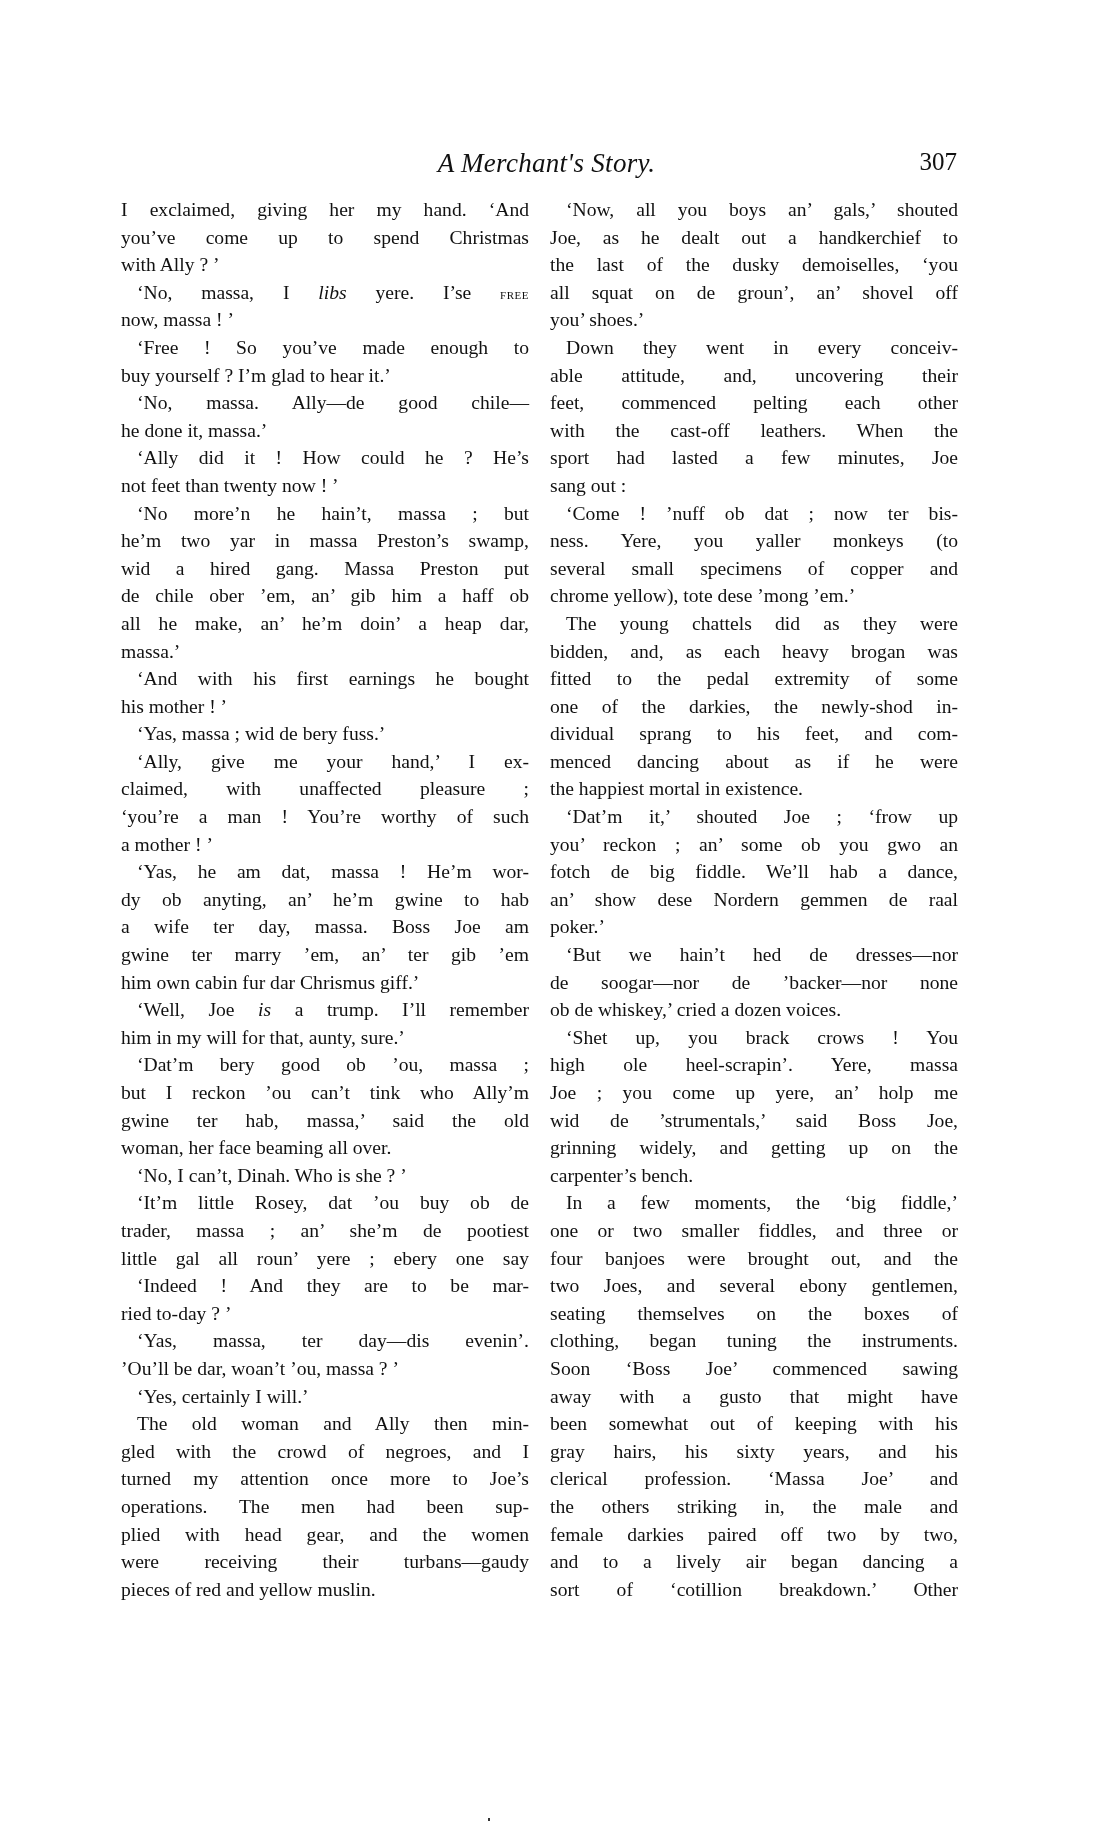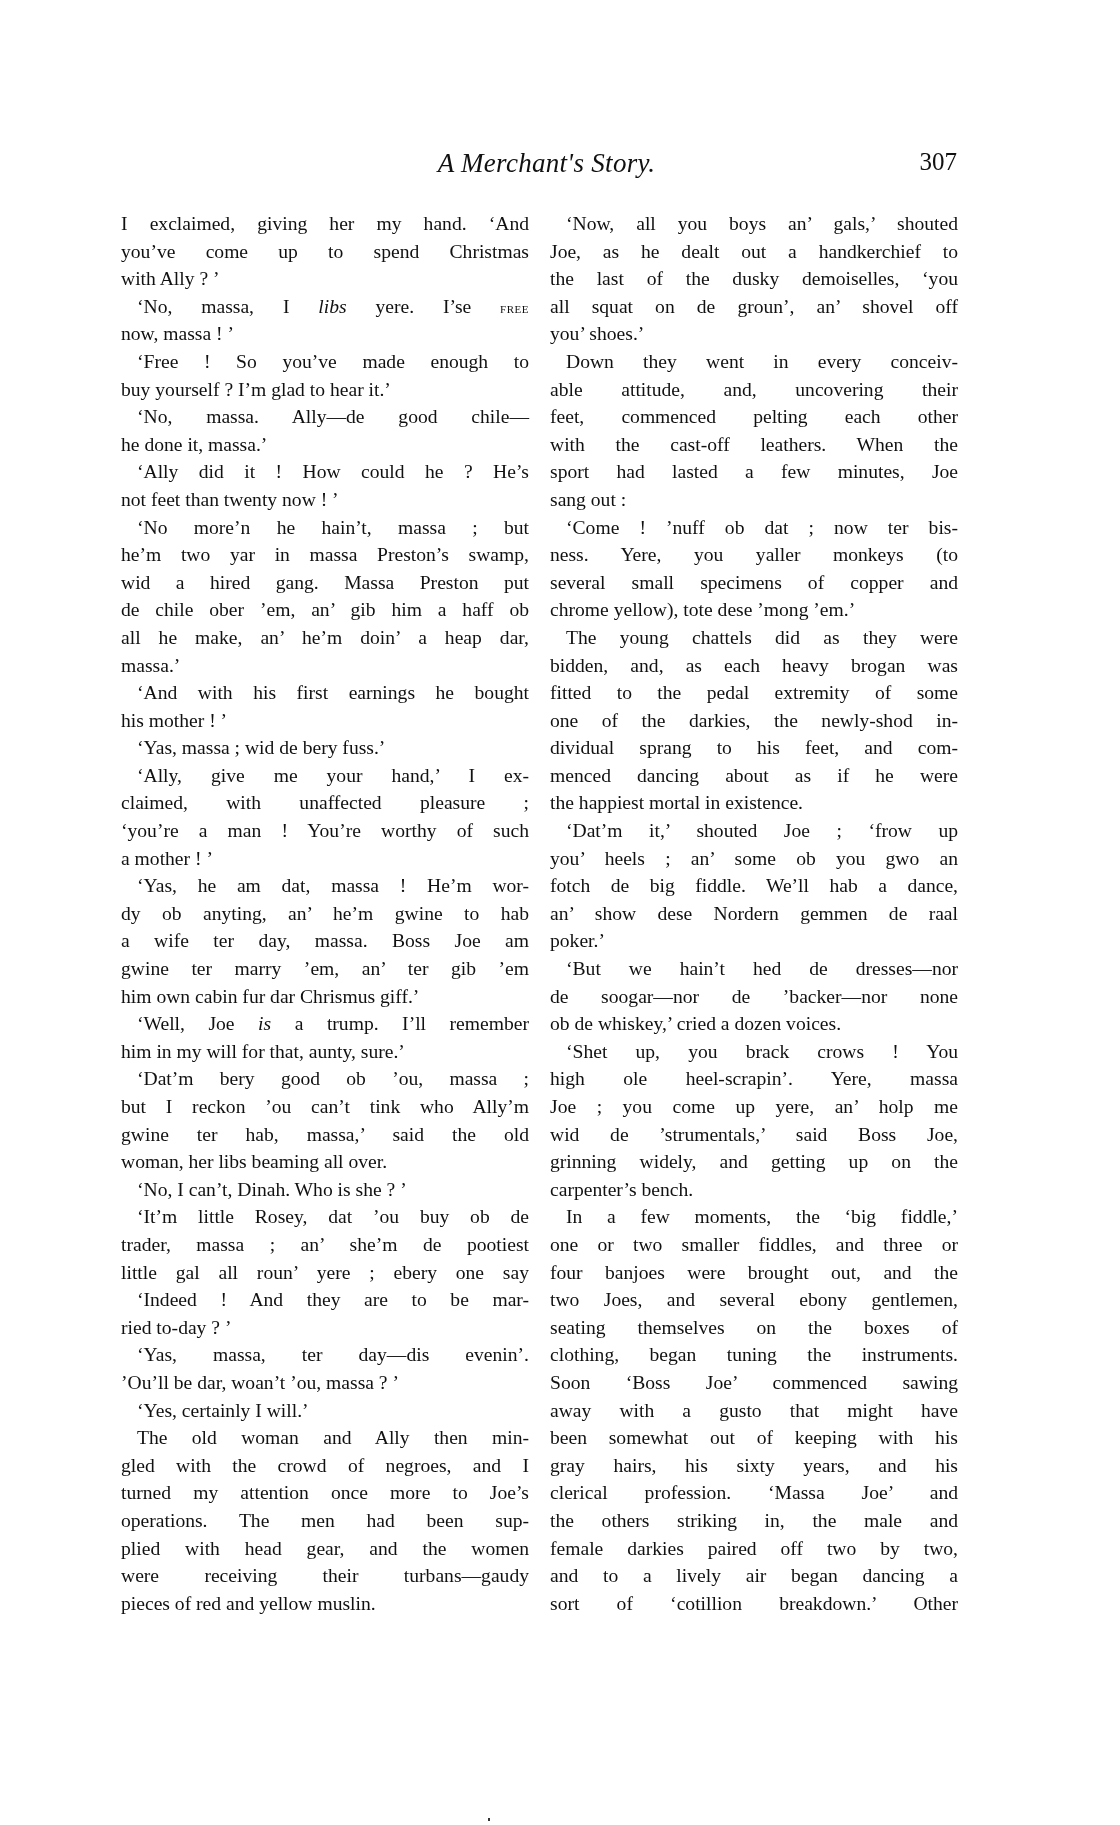--- a/index.html
+++ b/index.html
@@ -15,21 +15,21 @@
     position: absolute; left: 0; right: 16px; text-align: center;
     font-family: "Liberation Serif", "DejaVu Serif", serif;
     font-style: italic; font-size: 27px; letter-spacing: 0.3px; top: 0;
     padding-left: 30px;
   }
   .page-number {
     position: absolute; right: 0; top: 0;
     font-family: "Liberation Serif", serif; font-size: 25px;
   }
   .column {
-    position: absolute; top: 210px; width: 408px;
+    position: absolute; top: 196px; width: 408px;
     font-family: "Liberation Serif", "DejaVu Serif", serif;
     font-size: 19.6px; line-height: 27.6px;
     text-align: justify; hyphens: manual;
   }
   .col-left { left: 121px; }
   .col-right { left: 550px; }
   .line { display: block; white-space: nowrap; height: 27.6px; text-align-last: justify; text-align: justify; }
   .line.last { text-align-last: left; }
   .line.indent { padding-left: 16px; }
   .sc { font-variant: small-caps; font-size: 0.82em; letter-spacing: 0.5px; }
@@ -72,21 +72,21 @@
     <span class="line indent">‘Yas, he am dat, massa !  He’m wor-</span>
     <span class="line">dy ob anyting, an’ he’m gwine to hab</span>
     <span class="line">a wife ter day, massa.  Boss Joe am</span>
     <span class="line">gwine ter marry ’em, an’ ter gib ’em</span>
     <span class="line last">him own cabin fur dar Chrismus giff.’</span>
     <span class="line indent"><span>‘Well, Joe </span><span class="it">is</span><span> a trump.  I’ll remember</span></span>
     <span class="line last">him in my will for that, aunty, sure.’</span>
     <span class="line indent">‘Dat’m bery good ob ’ou, massa ;</span>
     <span class="line">but I reckon ’ou can’t tink who Ally’m</span>
     <span class="line">gwine ter hab, massa,’ said the old</span>
-    <span class="line last">woman, her libs beaming all over.</span>
+    <span class="line last">woman, her face beaming all over.</span>
     <span class="line indent last">‘No, I can’t, Dinah.  Who is she ? ’</span>
     <span class="line indent">‘It’m little Rosey, dat ’ou buy ob de</span>
     <span class="line">trader, massa ;  an’ she’m de pootiest</span>
     <span class="line">little gal all roun’ yere ;  ebery one say</span>
     <span class="line indent">‘Indeed !  And they are to be mar-</span>
     <span class="line last">ried to-day ? ’</span>
     <span class="line indent">‘Yas, massa, ter day—dis evenin’.</span>
     <span class="line last">’Ou’ll be dar, woan’t ’ou, massa ? ’</span>
     <span class="line indent last">‘Yes, certainly I will.’</span>
     <span class="line indent">The old woman and Ally then min-</span>
@@ -114,21 +114,21 @@
     <span class="line">several small specimens of copper and</span>
     <span class="line last">chrome yellow), tote dese ’mong ’em.’</span>
     <span class="line indent">The young chattels did as they were</span>
     <span class="line">bidden, and, as each heavy brogan was</span>
     <span class="line">fitted to the pedal extremity of some</span>
     <span class="line">one of the darkies, the newly-shod in-</span>
     <span class="line">dividual sprang to his feet, and com-</span>
     <span class="line">menced dancing about as if he were</span>
     <span class="line last">the happiest mortal in existence.</span>
     <span class="line indent">‘Dat’m it,’ shouted Joe ;  ‘frow up</span>
-    <span class="line">you’ heels ;  an’ some ob you gwo an</span>
+    <span class="line">you’ reckon ;  an’ some ob you gwo an</span>
     <span class="line">fotch de big fiddle.  We’ll hab a dance,</span>
     <span class="line">an’ show dese Nordern gemmen de raal</span>
     <span class="line last">poker.’</span>
     <span class="line indent">‘But we hain’t hed de dresses—nor</span>
     <span class="line">de soogar—nor de ’backer—nor none</span>
     <span class="line last">ob de whiskey,’ cried a dozen voices.</span>
     <span class="line indent">‘Shet up, you brack crows !  You</span>
     <span class="line">high ole heel-scrapin’.  Yere, massa</span>
     <span class="line">Joe ;  you come up yere, an’ holp me</span>
     <span class="line">wid de ’strumentals,’ said Boss Joe,</span>

